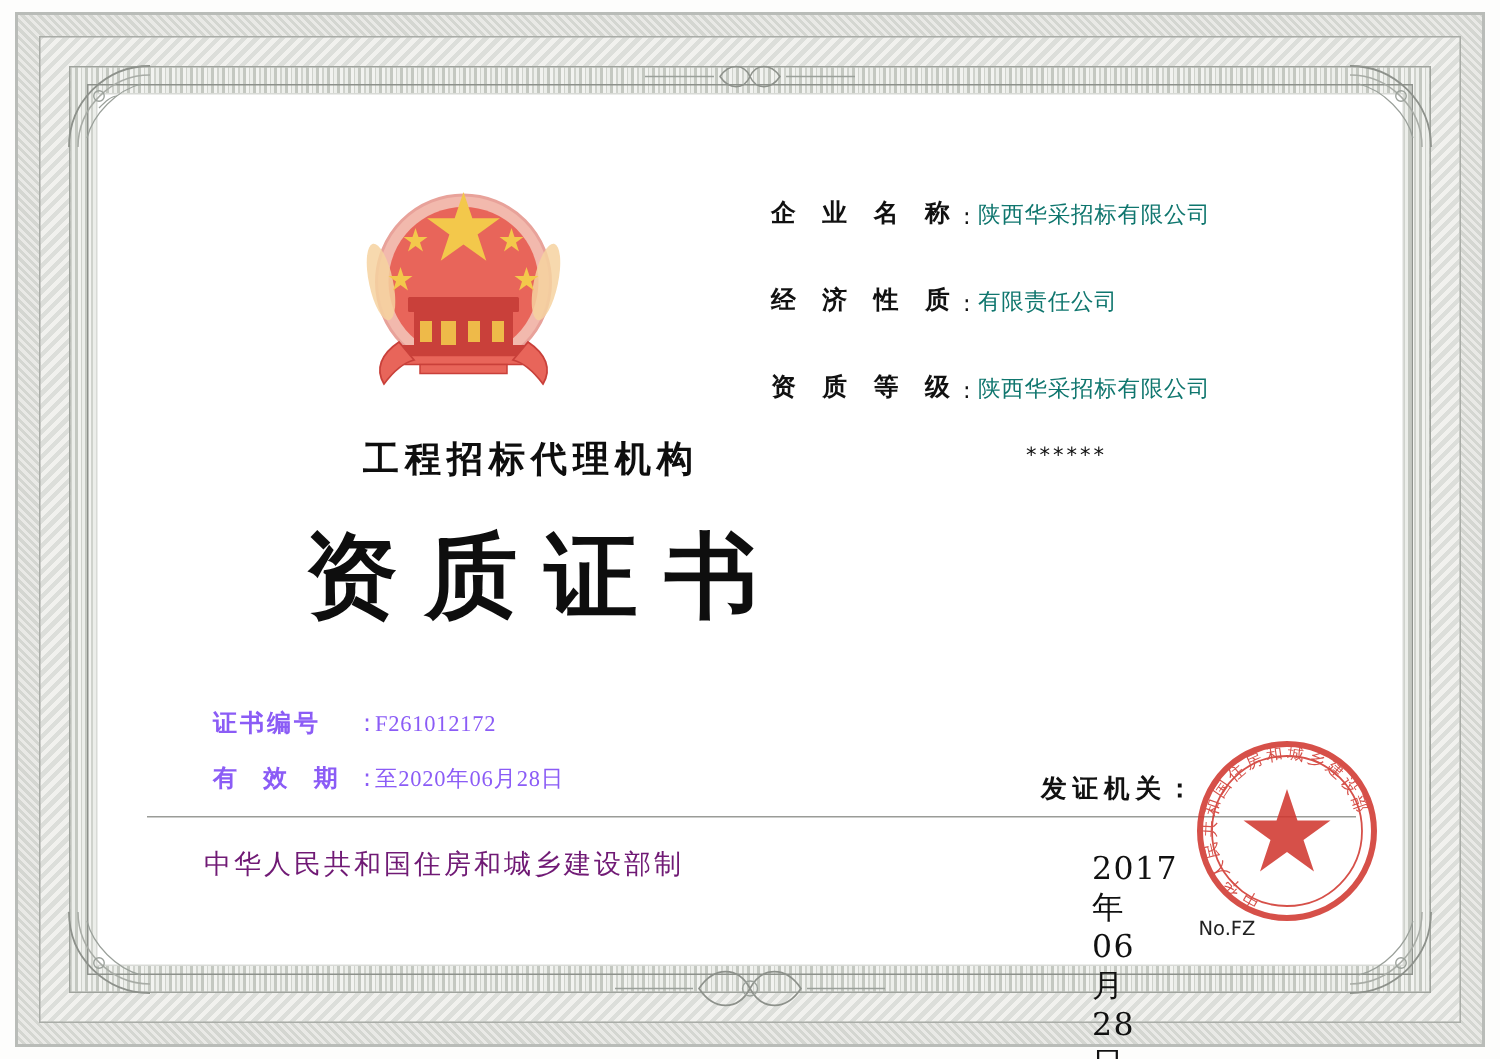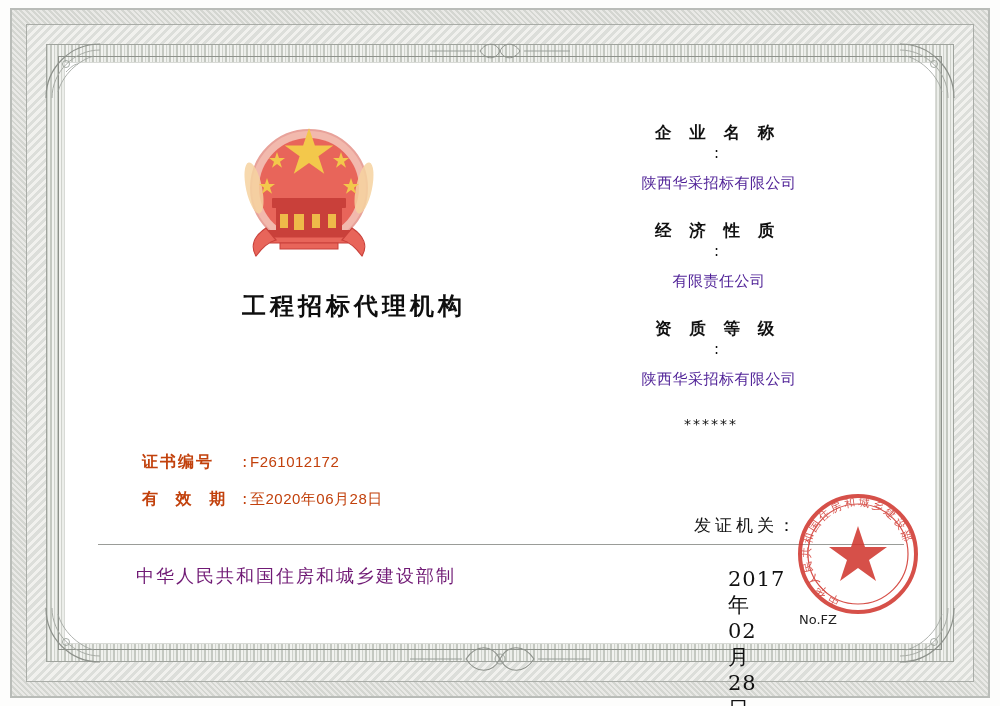--- a/index.html
+++ b/index.html
@@ -101,42 +101,41 @@
 
   
   .info-block {
     position: absolute;
     left: 450px;
     top: 60px;
     width: 410px;
   }
   .info-row {
     display: flex;
-    align-items: center;
+    align-items: flex-end;
     margin-bottom: 27px;
     font-size: 16.5px;
     color: #111;
-    flex-direction: column;
   }
   .info-label {
     width: 128px;
     letter-spacing: 6px;
     font-family: "DejaVu Sans", "Liberation Sans", sans-serif;
     font-weight: 600;
     color: #111;
     white-space: nowrap;
   }
   .info-colon {
     width: 10px;
     font-size: 15px;
   }
   .info-value {
     font-size: 15px;
     font-family: "DejaVu Serif", "Liberation Serif", serif;
-    color: #4c1d95;
+    color: #0f766e;
     letter-spacing: 0.5px;
     margin-top: 12px;
   }
   .info-stars {
     margin-left: 170px;
     letter-spacing: 2px;
     font-size: 14px;
     color: #111;
   }
 
@@ -161,39 +160,39 @@
     font-weight: bold;
     letter-spacing: 18px;
     text-indent: 18px;
     color: #0e0e0e;
     font-family: "DejaVu Sans", "Liberation Sans", sans-serif;
   }
 
   
   .cert-lines {
     position: absolute;
-    left: 78px; top: 390px;
+    left: 78px; top: 410px;
     font-size: 16px;
-    color: #c2410c;
+    color: #8b5cf6;
   }
   .cert-line {
     display: flex;
     align-items: baseline;
     margin-bottom: 16px;
   }
   .cert-label {
     width: 100px;
     letter-spacing: 2px;
     font-weight: 600;
     white-space: nowrap;
   }
   .cert-label.wide { letter-spacing: 6px; }
   .cert-colon { width: 8px; }
   .cert-value {
-    font-family: Liberation Sans, sans-serif;
+    font-family: Liberation Serif, serif;
     font-size: 15px;
     letter-spacing: 0.5px;
   }
 
   
   .rule {
     position: absolute;
     left: 34px; top: 482px;
     width: 806px;
     border-top: 1px solid #9a9c98;
@@ -207,21 +206,21 @@
     letter-spacing: 2px;
     color: #701a75;
     font-weight: 400;
   }
   .authority-label {
     position: absolute;
     left: 630px; top: 452px;
     font-size: 17px;
     letter-spacing: 4px;
     color: #111;
-    font-weight: 400;
+    font-weight: 700;
   }
   .date-row {
     position: absolute;
     left: 660px; top: 505px;
     font-size: 21px;
     color: #111;
     display: flex;
     align-items: baseline;
     letter-spacing: 1px;
     flex-direction: column;
@@ -358,20 +357,21 @@
       <div class="info-row">
         <span class="info-label">资 质 等 级</span>
         <span class="info-colon">:</span>
         <span class="info-value">陕西华采招标有限公司</span>
       </div>
 
       <div class="info-stars">******</div>
     </div>
 
     <div class="title-small">工程招标代理机构</div>
+    <div class="title-big">资质证书</div>
 
     <div class="cert-lines">
       <div class="cert-line">
         <span class="cert-label">证书编号</span>
         <span class="cert-colon">:</span>
         <span class="cert-value">F261012172</span>
       </div>
       <div class="cert-line">
         <span class="cert-label wide">有 效 期</span>
         <span class="cert-colon">:</span>
@@ -381,21 +381,21 @@
 
     <div class="authority-label">发证机关：</div>
 
     <div class="rule"></div>
 
     <div class="issuer-line">中华人民共和国住房和城乡建设部制</div>
 
     <div class="date-row">
       <span class="num">2017</span>
       <span class="cn">年</span>
-      <span class="num">02</span>
+      <span class="num">06</span>
       <span class="cn">月</span>
       <span class="num">28</span>
       <span class="cn">日</span>
     </div>
 
     <div class="no-fz">No.FZ</div>
 
     <svg class="seal" viewBox="0 0 128 128">
       <circle cx="64" cy="64" r="58" fill="none" stroke="#d0342c" stroke-width="4"></circle>
       <circle cx="64" cy="64" r="50" fill="none" stroke="#d0342c" stroke-width="1.2"></circle>

